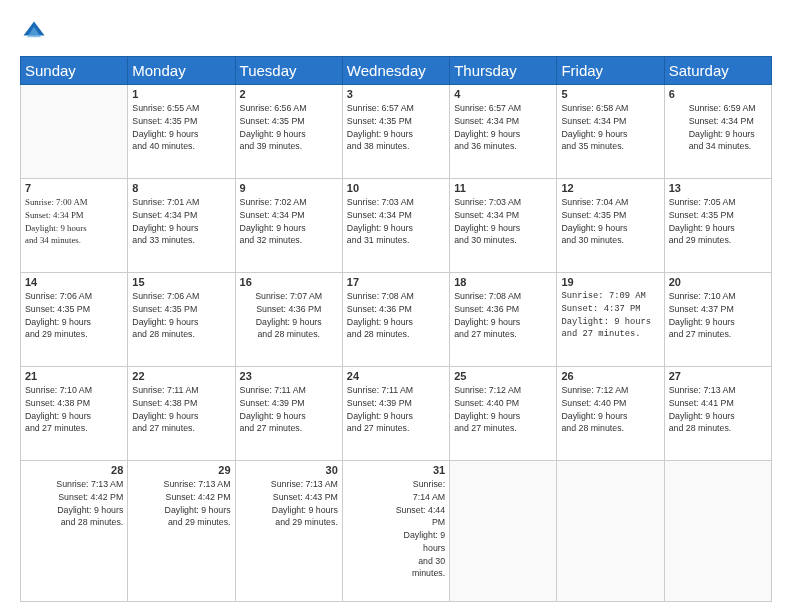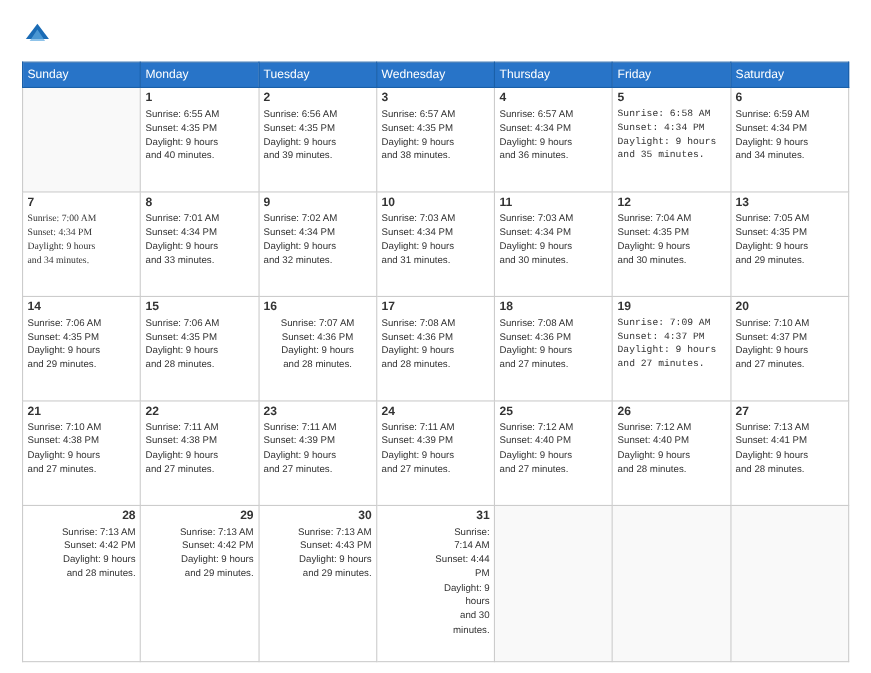--- a/index.html
+++ b/index.html
@@ -65,21 +65,21 @@
       border-collapse: collapse;
       width: 100%;
       table-layout: fixed;
       font-size: 9.5px;
     }
     .calendar th {
       background-color: #2874c8;
       color: #fff;
       padding: 5px 4px;
       text-align: left;
-      font-size: 11px;
+      font-size: 15px;
       font-weight: normal;
       border: 1px solid #1a5fa8;
       margin-left: 12px;
     }
     .calendar td {
       border: 1px solid #ccc;
       vertical-align: top;
       padding: 3px 4px;
       height: 82px;
       color: #333;
@@ -162,28 +162,28 @@
           </td>
           <td>
             <span class="day-num">4</span>
             <div class="day-info" style="white-space: pre-line;">Sunrise: 6:57 AM
 Sunset: 4:34 PM
 Daylight: 9 hours
 and 36 minutes.</div>
           </td>
           <td>
             <span class="day-num">5</span>
-            <div class="day-info" style="white-space: pre-line; font-family: Liberation Mono, monospace;">Sunrise: 6:58 AM
+            <div class="day-info" style="white-space: pre-line;">Sunrise: 6:58 AM
 Sunset: 4:34 PM
 Daylight: 9 hours
 and 35 minutes.</div>
           </td>
           <td>
             <span class="day-num">6</span>
-            <div class="day-info" style="white-space: pre-line;">Sunrise: 6:59 AM
+            <div class="day-info" style="white-space: pre-line; margin-left: 20px;">Sunrise: 6:59 AM
 Sunset: 4:34 PM
 Daylight: 9 hours
 and 34 minutes.</div>
           </td>
         </tr>
         <tr>
           <td>
             <span class="day-num">7</span>
             <div class="day-info" style="white-space: pre-line; font-family: Liberation Serif, serif;">Sunrise: 7:00 AM
 Sunset: 4:34 PM

